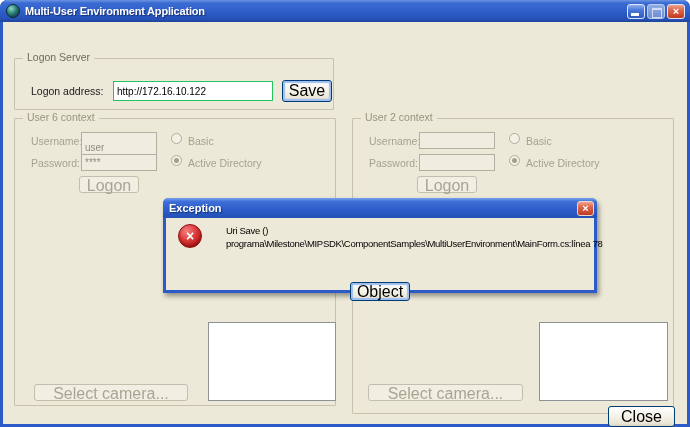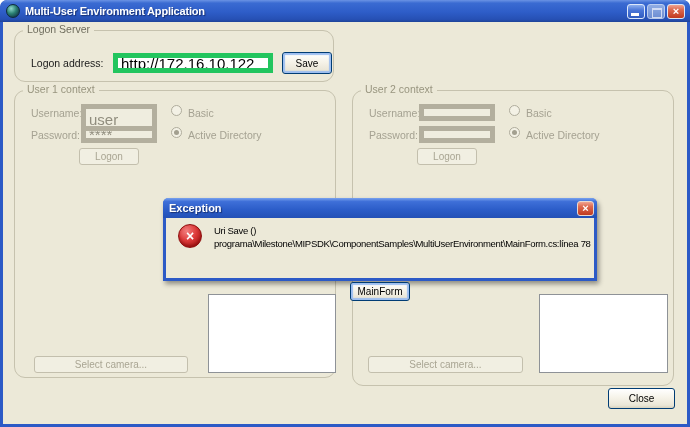--- a/index.html
+++ b/index.html
@@ -58,52 +58,52 @@
     border: 1px solid rgba(255,255,255,.95); border-top-width: 2px;
   }
   .win-btn.close { background: linear-gradient(180deg,#F0A492 0%,#DE6A50 35%,#C03A20 100%); }
 
   .client {
     position: absolute; top: 22px; left: 3px; right: 3px; bottom: 3px;
     background: #ECE9D8;
   }
 
   
-  .grp { position: absolute; border: 1px solid #C6C2AE; border-radius: 11px; }
+  .grp { position: absolute; border: 1px solid #C6C2AE; border-radius: 1px; margin-top: 28px; }
   .grp-caption {
     position: absolute; top: -8px; left: 8px;
     background: #ECE9D8; padding: 0 4px;
     color: #6F6D5E; white-space: nowrap;
   }
   .grp.disabled .grp-caption { color: #98957F; }
   #grp-logon  { left: 11px;  top: 8px;  width: 320px; height: 52px; }
   #grp-user1  { left: 11px;  top: 68px; width: 322px; height: 288px; }
   #grp-user2  { left: 349px; top: 68px; width: 322px; height: 296px; }
 
   .abs { position: absolute; }
   .lbl { white-space: nowrap; }
   .lbl.disabled { color: #A5A292; }
 
   
   .xp-input {
     position: absolute;
-    border: 5px solid #22c55e; background: #fff;
+    border: 1px solid #22c55e; background: #fff;
     font-family: "Liberation Sans", sans-serif;
-    font-size: 15px; color: #000; padding: 1px 3px;
+    font-size: 10px; color: #000; padding: 1px 3px;
     outline: none;
   }
   .xp-input:disabled {
     border-color: #B3AF9E; background: #EFEDDF; color: #908D7E;
   }
   .xp-btn {
     position: absolute;
     border: 1px solid #003C74; border-radius: 3px;
     background: linear-gradient(180deg,#FFFFFF 0%,#F6F3E9 45%,#EAE6D7 85%,#D8D2BE 100%);
     font-family: "Liberation Sans", sans-serif;
-    font-size: 10px; color: #000;
+    font-size: 16px; color: #000;
     text-align: center; cursor: default;
   }
   .xp-btn.focused { box-shadow: inset 0 0 1px 2px #9DBEF0; }
   .xp-btn:disabled {
     border-color: #C3BFAD; background: #F1EFE2; color: #A9A593;
     box-shadow: none;
   }
 
   .radio {
     position: absolute; width: 11px; height: 11px;
@@ -116,21 +116,21 @@
   }
 
   .preview {
     position: absolute; top: 203px; width: 128px; height: 79px;
     background: #fff; border: 1px solid #8E9297;
   }
 
   
   .dialog {
     position: absolute; left: 160px; top: 176px;
-    width: 434px; height: 83px; z-index: 10;
+    width: 434px; height: 95px; z-index: 10;
     background: #2C5AC6;
     border-radius: 6px 6px 0 0;
     box-shadow: 2px 3px 5px rgba(0,0,0,.4);
   }
   .dialog-titlebar {
     height: 20px;
     background: linear-gradient(180deg,#79A2EE 0%,#3E6FD8 18%,#2B5CC8 60%,#2350B6 100%);
     border-radius: 5px 5px 0 0;
     display: flex; align-items: center;
     padding: 0 3px 0 6px;
@@ -154,21 +154,21 @@
   .error-icon {
     position: absolute; left: 12px; top: 6px;
     width: 24px; height: 24px; border-radius: 50%;
     background: radial-gradient(circle at 35% 28%, #F28080, #DD3A3A 45%, #A31212 88%);
     border: 1px solid #8E0E0E;
     color: #fff; font-weight: bold; font-size: 14px;
     line-height: 22px; text-align: center;
     box-shadow: inset 0 -2px 3px rgba(110,0,0,.45);
   }
   .err-msg {
-    position: absolute; left: 48px; top: 7px;
+    position: absolute; left: 60px; top: 7px;
     font-size: 9.5px; letter-spacing: -0.3px; line-height: 12.5px;
     color: #000;
   }
   .err-msg div { white-space: pre; }
   .dialog-ok {
     left: 50%; transform: translateX(-50%);
     top: 64px; width: 60px; height: 19px;
   }
 </style>
 </head>
@@ -189,21 +189,21 @@
   <div class="client">
 
     <div class="grp" id="grp-logon">
       <span class="grp-caption">Logon Server</span>
       <span class="abs lbl" style="left:16px; top:26px;">Logon address:</span>
       <input class="xp-input" style="left: 98px; top: 22px; width: 160px; height: 20px;" type="text" value="http://172.16.10.122">
       <button class="xp-btn focused" style="left:267px; top:21px; width:50px; height:22px;">Save</button>
     </div>
 
     <div class="grp disabled" id="grp-user1">
-      <span class="grp-caption">User 1 context</span>
+      <span class="grp-caption">User 6 context</span>
       <span class="abs lbl disabled" style="left:16px; top:16px;">Username:</span>
       <input class="xp-input" style="left: 66px; top: 13px; width: 76px; height: 30px;" type="text" disabled="" value="user">
       <span class="abs lbl disabled" style="left:16px; top:38px;">Password:</span>
       <input class="xp-input" style="left: 66px; top: 35px; width: 76px; height: 17px;" type="text" disabled="" value="****">
       <span class="radio" style="left:156px; top:14px;"></span>
       <span class="abs lbl disabled" style="left:173px; top:16px;">Basic</span>
       <span class="radio checked" style="left:156px; top:36px;"></span>
       <span class="abs lbl disabled" style="left:173px; top:38px;">Active Directory</span>
       <button class="xp-btn" style="left:64px; top:57px; width:60px; height:17px;" disabled="">Logon</button>
       <div class="preview" style="left:193px;"></div>
@@ -218,31 +218,31 @@
       <input class="xp-input" style="left: 66px; top: 35px; width: 76px; height: 17px;" type="text" disabled="" value="">
       <span class="radio" style="left:156px; top:14px;"></span>
       <span class="abs lbl disabled" style="left:173px; top:16px;">Basic</span>
       <span class="radio checked" style="left:156px; top:36px;"></span>
       <span class="abs lbl disabled" style="left:173px; top:38px;">Active Directory</span>
       <button class="xp-btn" style="left:64px; top:57px; width:60px; height:17px;" disabled="">Logon</button>
       <div class="preview" style="left:186px; width:129px;"></div>
       <button class="xp-btn" style="left:15px; top:265px; width:155px; height:17px;" disabled="">Select camera...</button>
     </div>
 
-    <button class="xp-btn" style="left:605px; top:366px; width:67px; height:21px;">Close</button>
+    <button class="xp-btn" style="left:605px; top:384px; width:67px; height:21px;">Close</button>
 
     <div class="dialog">
       <div class="dialog-titlebar">
         <span class="dialog-title">Exception</span>
         <div class="dialog-close">×</div>
       </div>
       <div class="dialog-content">
         <div class="error-icon">×</div>
         <div class="err-msg">
           <div>Uri Save ()</div>
           <div>programa\Milestone\MIPSDK\ComponentSamples\MultiUserEnvironment\MainForm.cs:línea 78</div>
         </div>
-        <button class="xp-btn focused dialog-ok">MainForm</button>
+        <button class="xp-btn focused dialog-ok">Object</button>
       </div>
     </div>
 
   </div>
 </div>
 
 </body></html>

